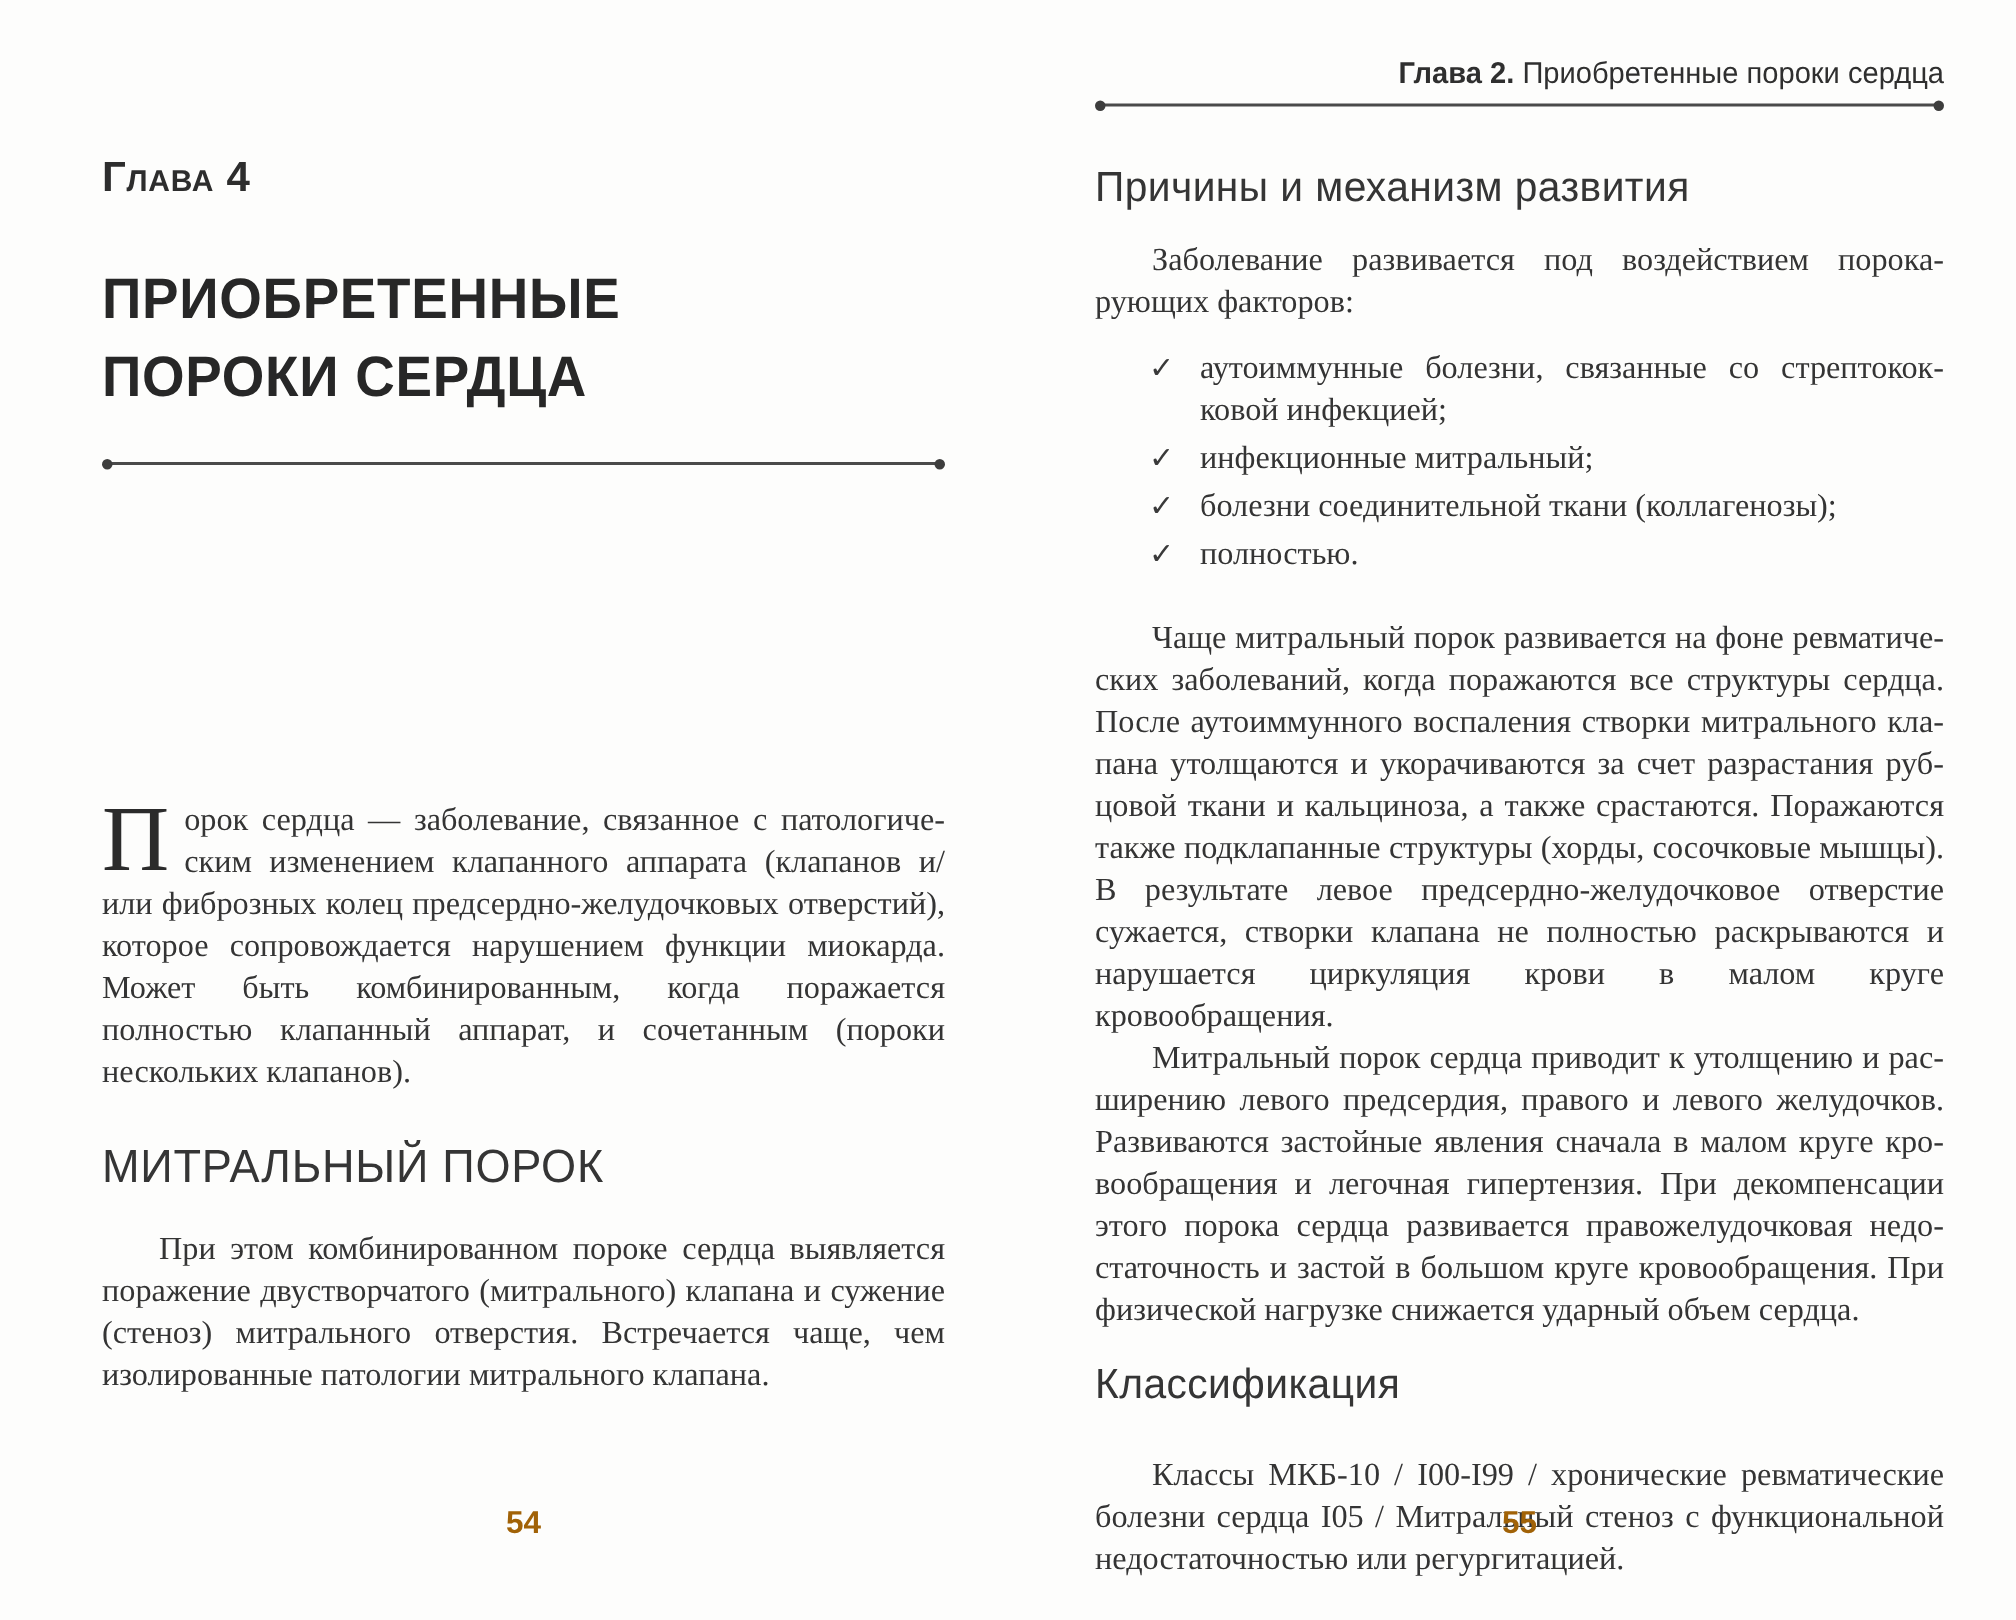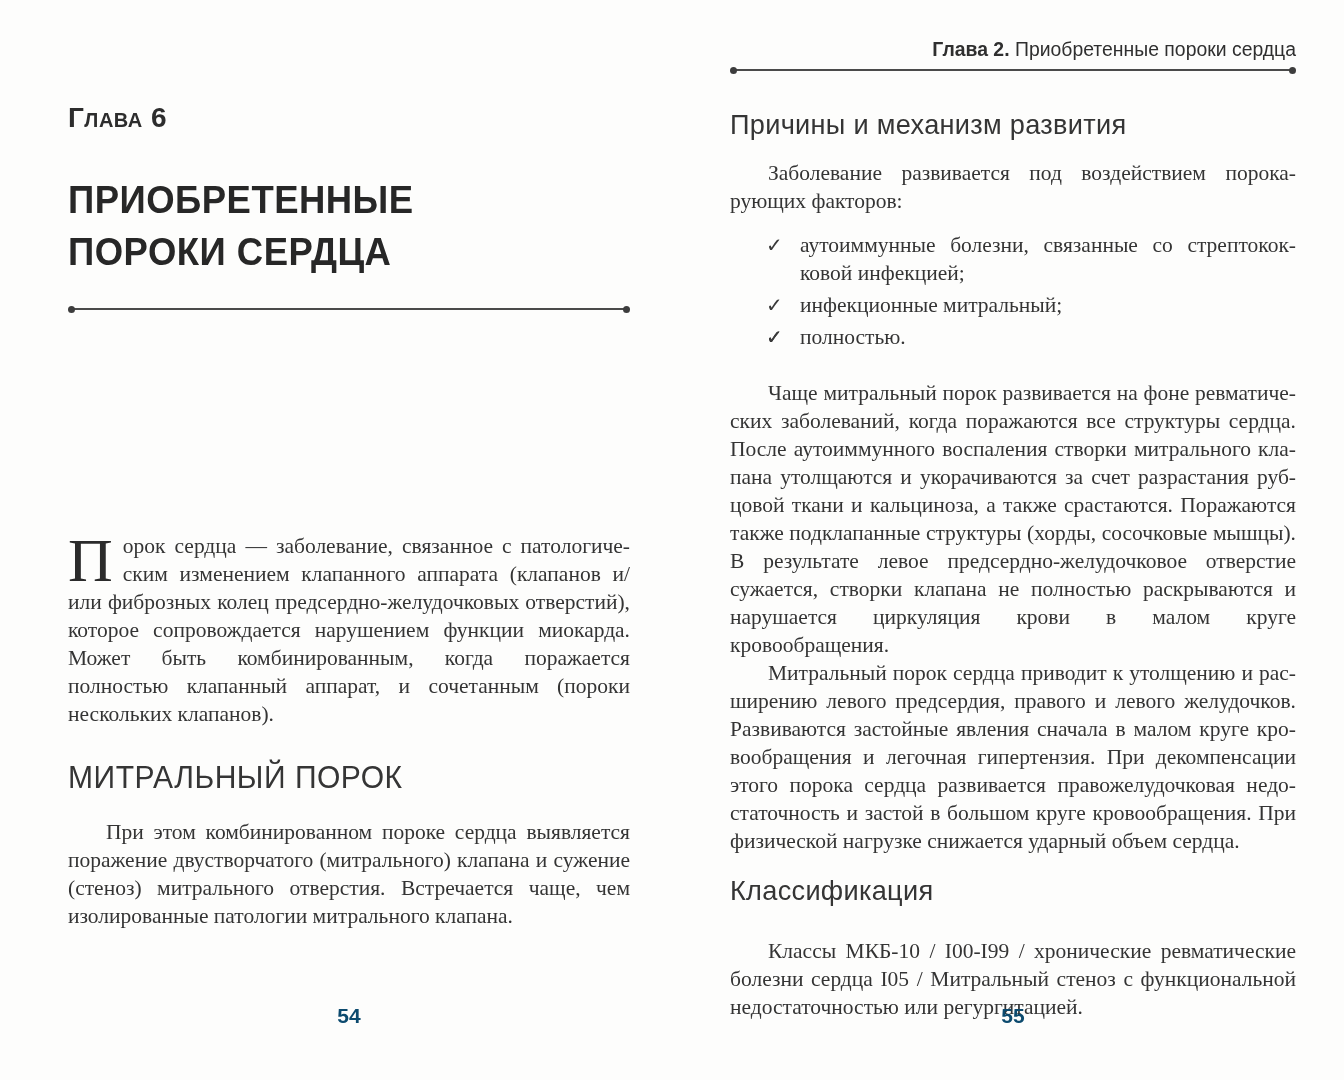--- a/index.html
+++ b/index.html
@@ -56,21 +56,21 @@
 
   .page-number {
     position: absolute;
     bottom: 44px;
     left: 0;
     width: 100%;
     text-align: center;
     font-family: "Liberation Sans", sans-serif;
     font-weight: 700;
     font-size: 21px;
-    color: #0c4a6e;
+    color: #a16207;
   }
 
   
   .chapter-label {
     margin-top: 102px;
     font-family: "Liberation Sans", sans-serif;
     font-variant: small-caps;
     font-weight: 700;
     font-size: 28px;
     letter-spacing: 0.5px;
@@ -158,21 +158,21 @@
   .h-class { margin-top: 20px; }
   .class-para { margin-top: 30px; }
 </style>
 </head>
 <body>
 
 <div class="spread">
 
   <div class="page page-left">
 
-    <div class="chapter-label">Глава 6</div>
+    <div class="chapter-label">Глава 4</div>
 
     <div class="book-title">
       <div>ПРИОБРЕТЕННЫЕ</div>
       <div>ПОРОКИ СЕРДЦА</div>
     </div>
 
     <div class="rule title-rule"></div>
 
     <p class="serif intro-para">
       <span class="drop-cap">П</span><span>орок сердца — заболевание, связанное с патологиче­ским изменением клапанного аппарата (клапанов и/или фиброзных колец предсердно-желудочковых отвер­стий), которое сопровождается нарушением функции миокарда. Может быть комбинированным, когда поража­ется полностью клапанный аппарат, и сочетанным (поро­ки нескольких клапанов).</span>
@@ -200,20 +200,21 @@
       <li class="serif">
         <span class="check-icon">✓</span>
         <span>аутоиммунные болезни, связанные со стрептокок­ковой инфекцией;</span>
       </li>
       <li class="serif">
         <span class="check-icon">✓</span>
         <span>инфекционные митральный;</span>
       </li>
       <li class="serif">
         <span class="check-icon">✓</span>
+        <span>болезни соединительной ткани (коллагенозы);</span>
       </li>
       <li class="serif">
         <span class="check-icon">✓</span>
         <span>полностью.</span>
       </li>
     </ul>
 
     <p class="serif indent body-para">Чаще митральный порок развивается на фоне ревматиче­ских заболеваний, когда поражаются все структуры сердца. После аутоиммунного воспаления створки митрального кла­пана утолщаются и укорачиваются за счет разрастания руб­цовой ткани и кальциноза, а также срастаются. Поражаются также подклапанные структуры (хорды, сосочковые мышцы). В результате левое предсердно-желудочковое отверстие сужа­ется, створки клапана не полностью раскрываются и нару­шается циркуляция крови в малом круге кровообращения.</p>
 
     <p class="serif indent flow-para">Митральный порок сердца приводит к утолщению и рас­ширению левого предсердия, правого и левого желудочков. Развиваются застойные явления сначала в малом круге кро­вообращения и легочная гипертензия. При декомпенсации этого порока сердца развивается правожелудочковая недо­статочность и застой в большом круге кровообращения. При физической нагрузке снижается ударный объем сердца.</p>

